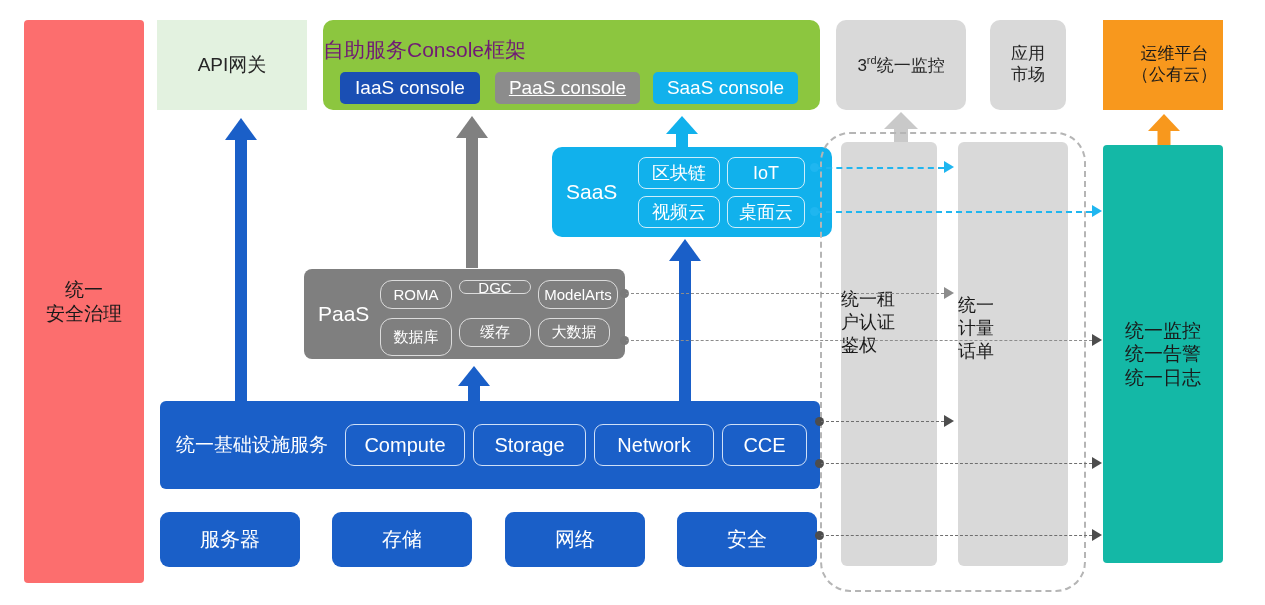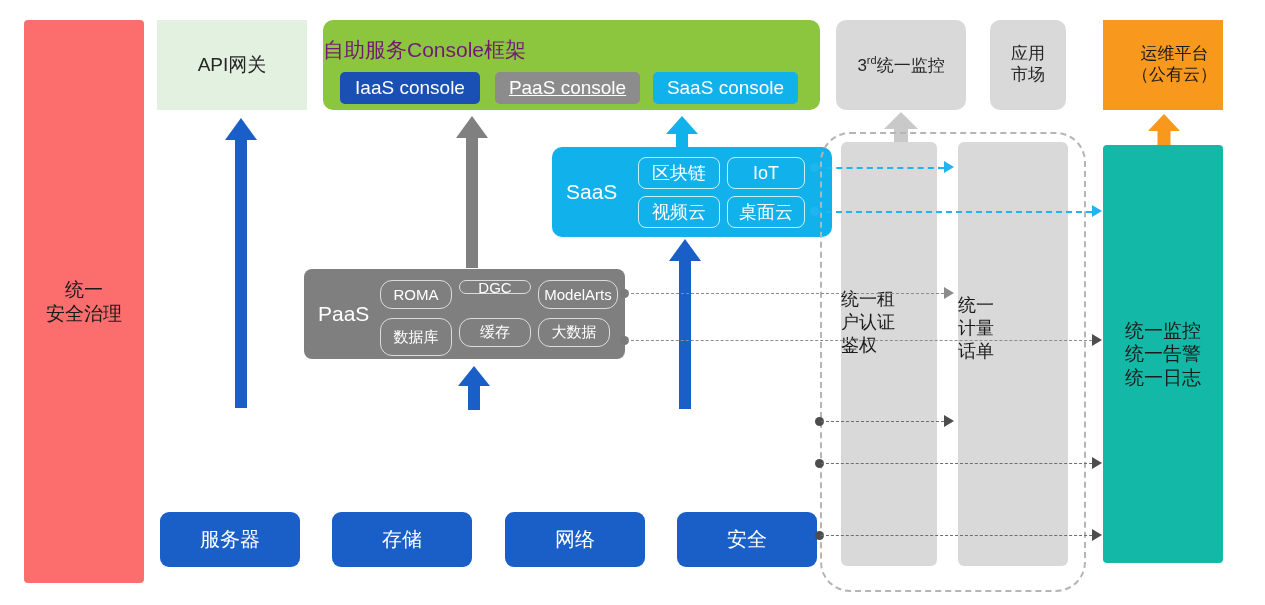--- a/index.html
+++ b/index.html
@@ -185,20 +185,35 @@
     <div class="paas-item" style="left:234px;top:49px;width:72px;height:29px;">
       <span>大数据</span>
     </div>
   </div>
 
   <div class="arrow-up" style="left:458px;top:366px;width:32px;height:44px;">
     <div class="head" style="border-width:0 16px 20px 16px;border-bottom-color:#1a5fc8;"></div>
     <div class="shaft" style="width:12px;height:26px;background:#1a5fc8;"></div>
   </div>
 
+  <div class="infra-bar" style="position:absolute;left:160px;top:401px;width:660px;height:88px;">
+    <div class="infra-label">统一基础设施服务</div>
+    <div class="infra-item" style="left:185px;top:23px;width:120px;height:42px;">
+      <span>Compute</span>
+    </div>
+    <div class="infra-item" style="left:313px;top:23px;width:113px;height:42px;">
+      <span>Storage</span>
+    </div>
+    <div class="infra-item" style="left:434px;top:23px;width:120px;height:42px;">
+      <span>Network</span>
+    </div>
+    <div class="infra-item" style="left:562px;top:23px;width:85px;height:42px;">
+      <span>CCE</span>
+    </div>
+  </div>
 
   <div class="box res-box" style="left:160px;top:512px;width:140px;height:55px;">
     <span>服务器</span>
   </div>
   <div class="box res-box" style="left:332px;top:512px;width:140px;height:55px;">
     <span>存储</span>
   </div>
   <div class="box res-box" style="left:505px;top:512px;width:140px;height:55px;">
     <span>网络</span>
   </div>

